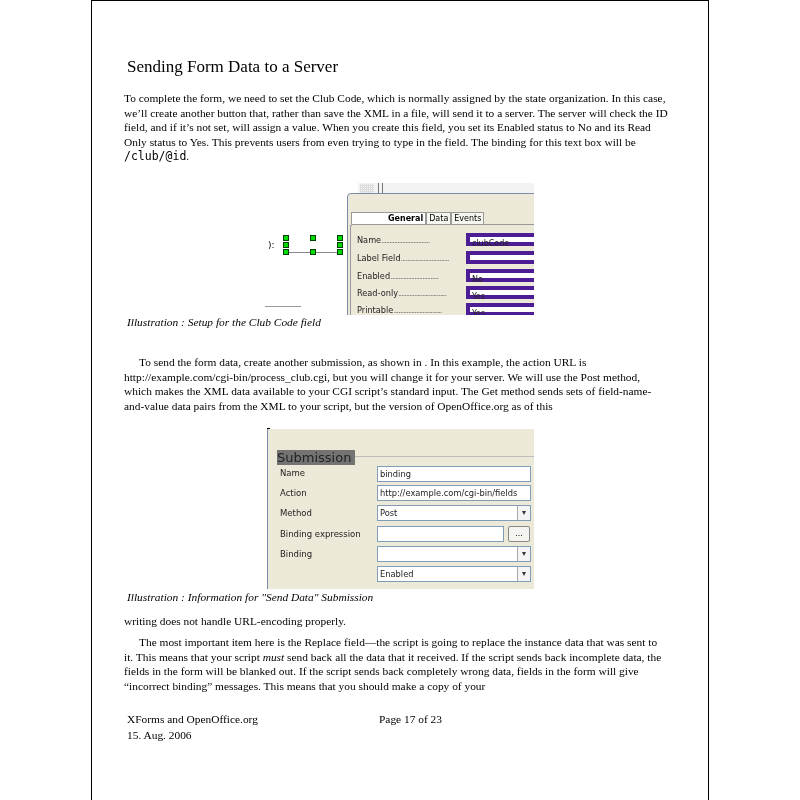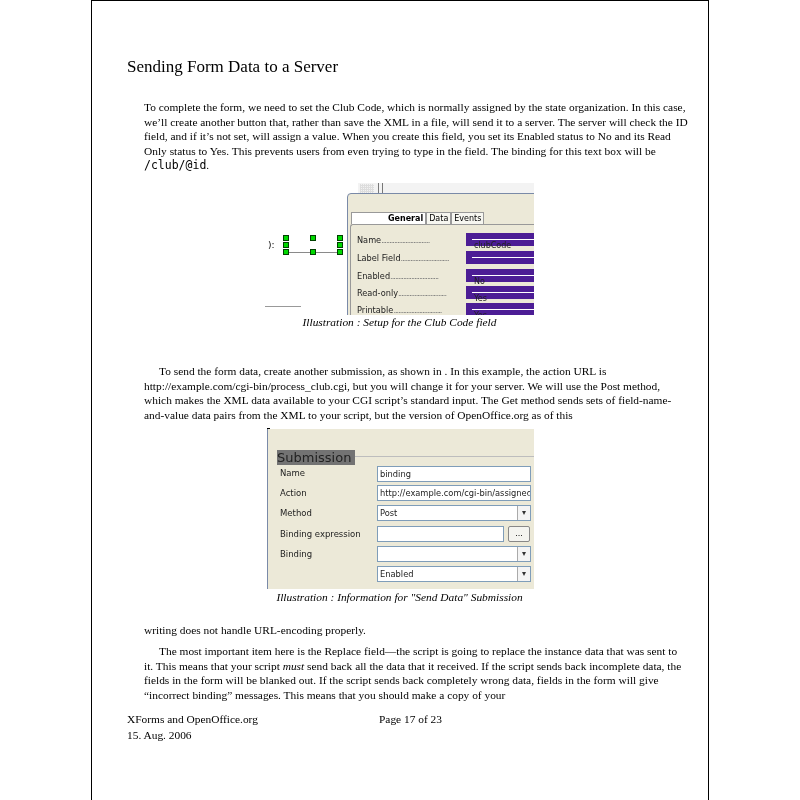--- a/index.html
+++ b/index.html
@@ -1,43 +1,43 @@
 <!DOCTYPE html>
 <html><head>
 <meta charset="utf-8">
 <style>
   html, body { margin:0; padding:0; background:#ffffff; }
   body { width:800px; height:800px; position:relative; overflow:hidden; font-family:"Liberation Serif", serif; color:#000; }
   .pbox { position:absolute; left:91px; top:0; width:618px; height:800px; border-left:1.5px solid #000; border-right:1.5px solid #000; border-top:1.5px solid #000; box-sizing:border-box; }
   .heading { position:absolute; left:127px; top:57px; font-size:17px; line-height:20px; }
-  .para { position:absolute; left:144px; width:545px; font-size:11.4px; line-height:14.6px;margin-top:9px; }
+  .para { position:absolute; left:124px; width:545px; font-size:11.4px; line-height:14.6px; }
   .para .mono { font-family:"DejaVu Sans Mono", monospace; font-size:11.5px; }
   .indent { text-indent:15px; }
-  .caption { position:absolute; width:545px; left:127px; text-align:center; font-style:italic; font-size:11.4px; }
+  .caption { position:absolute; width:545px; left:127px; text-align:left; font-style:italic; font-size:11.4px; }
   
   .ill1 { position:absolute; left:260px; top:183px; width:274px; height:132px; overflow:hidden; }
   .h { position:absolute; width:4px; height:4px; background:#00d800; border:1px solid #004000; }
   .hline { position:absolute; left:27px; top:69px; width:55px; height:1px; background:#8a8a8a; }
   .leftglyph { position:absolute; left:8px; top:57px; font-family:"DejaVu Sans", sans-serif; font-size:9px; }
   .underline-stub { position:absolute; left:5px; top:123px; width:36px; height:1px; background:#999; }
   .bgstrip { position:absolute; left:98px; top:0; width:176px; height:14px; background:#f3f3f3; }
   .bgstrip .grid { position:absolute; left:2px; top:1px; width:14px; height:10px; background:repeating-linear-gradient(90deg,#ddd 0 1px,transparent 1px 2px),repeating-linear-gradient(0deg,#ddd 0 1px,transparent 1px 2px); }
   .bgstrip .vbar { position:absolute; left:20px; top:0; width:1px; height:14px; background:#777; }
   .bgstrip .vbar2 { position:absolute; left:24px; top:0; width:1px; height:14px; background:#777; }
   .dlg1 { position:absolute; left:87px; top:10px; width:200px; height:130px; background:#ece9d8; border:1px solid #7a8aa8; border-radius:4px 0 0 0; font-family:"DejaVu Sans", sans-serif; }
   .dlg-title { height:13px; background:linear-gradient(#c8d4e8,#a8b8d4); color:#fff; font-size:7px; line-height:13px; padding-left:16px; position:relative; font-weight:bold; letter-spacing:-0.2px; }
   .dlg-title .ticon { position:absolute; left:3px; top:2px; width:8px; height:8px; background:#f4f4f4; border:1px solid #556; }
   .dlg-title .sicon { display:inline-block; width:8px; height:8px; border:1px solid #eee; border-radius:50%; margin-left:3px; vertical-align:middle; }
   .tabs { position:absolute; top:18px; left:3px; font-size:8px; }
   .tab { display:inline-block; padding:0 2px; border:1px solid #999; border-bottom:none; background:#f6f6f0; height:11px; line-height:11px; }
   .tab.active { font-weight:bold; background:#fff;padding-left:36px; }
   .tabpanel { position:absolute; left:2px; top:30px; width:198px; height:110px; border-left:1px solid #999; border-top:1px solid #999; border-radius:3px 0 0 0; background:#ece9d8; }
   .prow { position:absolute; left:6px; font-size:8.2px; color:#222; width:110px; white-space:nowrap; overflow:hidden; }
   .prow .dots { color:#777; letter-spacing:-1px; }
-  .pfield { position:absolute; left:115px; width:80px; height:13px; border:6px solid #4c1d95; background:#fff; font-size:8px; line-height:13px; padding-left:2px; color:#222; box-sizing:border-box; }
+  .pfield { position:absolute; left:115px; width:80px; height:13px; border:4px solid #4c1d95; background:#fff; font-size:8px; line-height:13px; padding-left:2px; color:#222; box-sizing:border-box; }
   
   .ill2 { position:absolute; left:267px; top:429px; width:267px; height:160px; overflow:hidden; }
   .dlg2 { position:absolute; left:0; top:0; width:275px; height:165px; background:#ece9d8; border-left:1px solid #7a8aa8; font-family:"DejaVu Sans", sans-serif; }
   .dlg2 .dlg-title { height:17px; line-height:17px; font-size:8.5px; padding-left:20px; border-radius:4px 0 0 0; }
   .dlg2 .dlg-title .ticon { left:4px; top:3px; width:10px; height:10px; }
   .group-label { position:absolute; left:9px; top:21px; font-size:13px; color:#222; background:#737373; padding-right:4px; }
   .group-line { position:absolute; left:60px; top:27px; width:215px; height:1px; background:#bdbdbd; }
   .frow { position:absolute; left:12px; font-size:8.5px; color:#222; }
   .ffield { position:absolute; left:109px; width:154px; height:16px; border:1px solid #7f9db9; background:#fff; box-sizing:border-box; font-size:8.3px; line-height:14px; padding-left:2px; color:#222; white-space:nowrap; overflow:hidden; }
   .ffield.select::after { content:"▾"; position:absolute; right:0; top:0; width:12px; height:14px; border-left:1px solid #aaa; background:#f4f4f4; text-align:center; font-size:8px; line-height:14px; color:#333; }
@@ -100,21 +100,21 @@
 <div class="corner-mark"></div>
 <div class="ill2">
   <div class="dlg2">
     <div class="group-line"></div>
     <div class="group-label">Submission</div>
 
     <div class="frow" style="top:39px;">Name</div>
     <div class="ffield" style="top:37px;">binding</div>
 
     <div class="frow" style="top:59px;">Action</div>
-    <div class="ffield" style="top:56px;">http://example.com/cgi-bin/assigned</div>
+    <div class="ffield" style="top:56px;">http://example.com/cgi-bin/fields</div>
 
     <div class="frow" style="top:79px;">Method</div>
     <div class="ffield select" style="top:76px;">Post</div>
 
     <div class="frow" style="top:100px;">Binding expression</div>
     <div class="ffield short" style="top:97px;"></div>
     <div class="dotbtn" style="top:97px;">...</div>
 
     <div class="frow" style="top:120px;">Binding</div>
     <div class="ffield select" style="top:117px;"></div>

